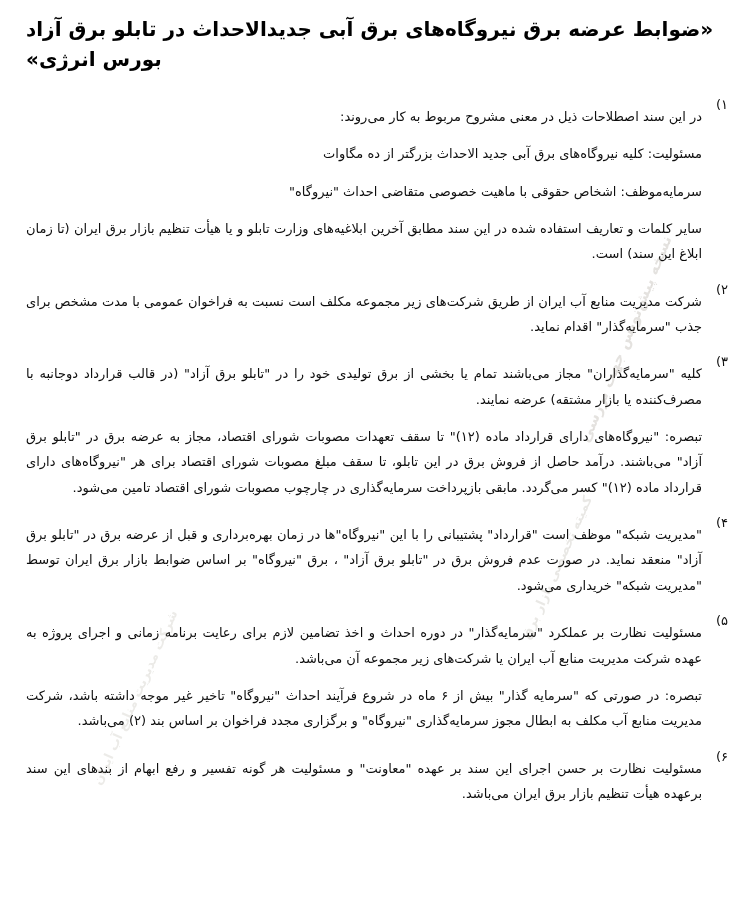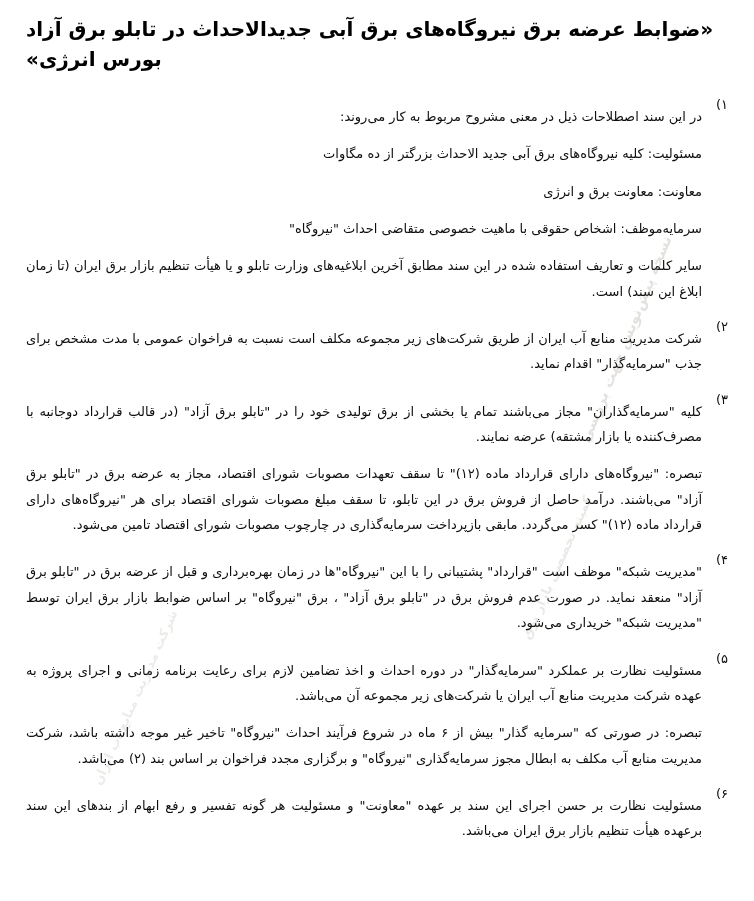--- a/index.html
+++ b/index.html
@@ -107,21 +107,20 @@
   <div class="watermark wm2">کمیته تخصصی بازار برق</div>
   <div class="watermark wm3">شرکت مدیریت منابع آب ایران</div>
 
   <h1 class="doc-title">«ضوابط عرضه برق نیروگاه‌های برق آبی جدیدالاحداث در تابلو برق آزاد بورس انرژی»</h1>
 
   <div class="clause">
     <div class="clause-num">۱)</div>
     <div class="clause-body">
       <p class="para">در این سند اصطلاحات ذیل در معنی مشروح  مربوط به کار می‌روند:</p>
       <p class="para">مسئولیت: کلیه نیروگاه‌های برق آبی جدید الاحداث بزرگتر از ده مگاوات</p>
-      <p class="para">معاونت: معاونت برق و انرژی</p>
       <p class="para">سرمایه‌موظف: اشخاص حقوقی با ماهیت خصوصی متقاضی احداث "نیروگاه"</p>
       <p class="para">سایر کلمات و تعاریف استفاده شده در این سند مطابق آخرین ابلاغیه‌های وزارت تابلو و یا هیأت تنظیم بازار برق ایران (تا زمان ابلاغ این سند) است.</p>
     </div>
   </div>
 
   <div class="clause">
     <div class="clause-num">۲)</div>
     <div class="clause-body">
       <p class="para">شرکت مدیریت منابع آب ایران از طریق شرکت‌های زیر مجموعه مکلف است نسبت به فراخوان عمومی با مدت مشخص برای جذب "سرمایه‌گذار" اقدام نماید.</p>
     </div>

